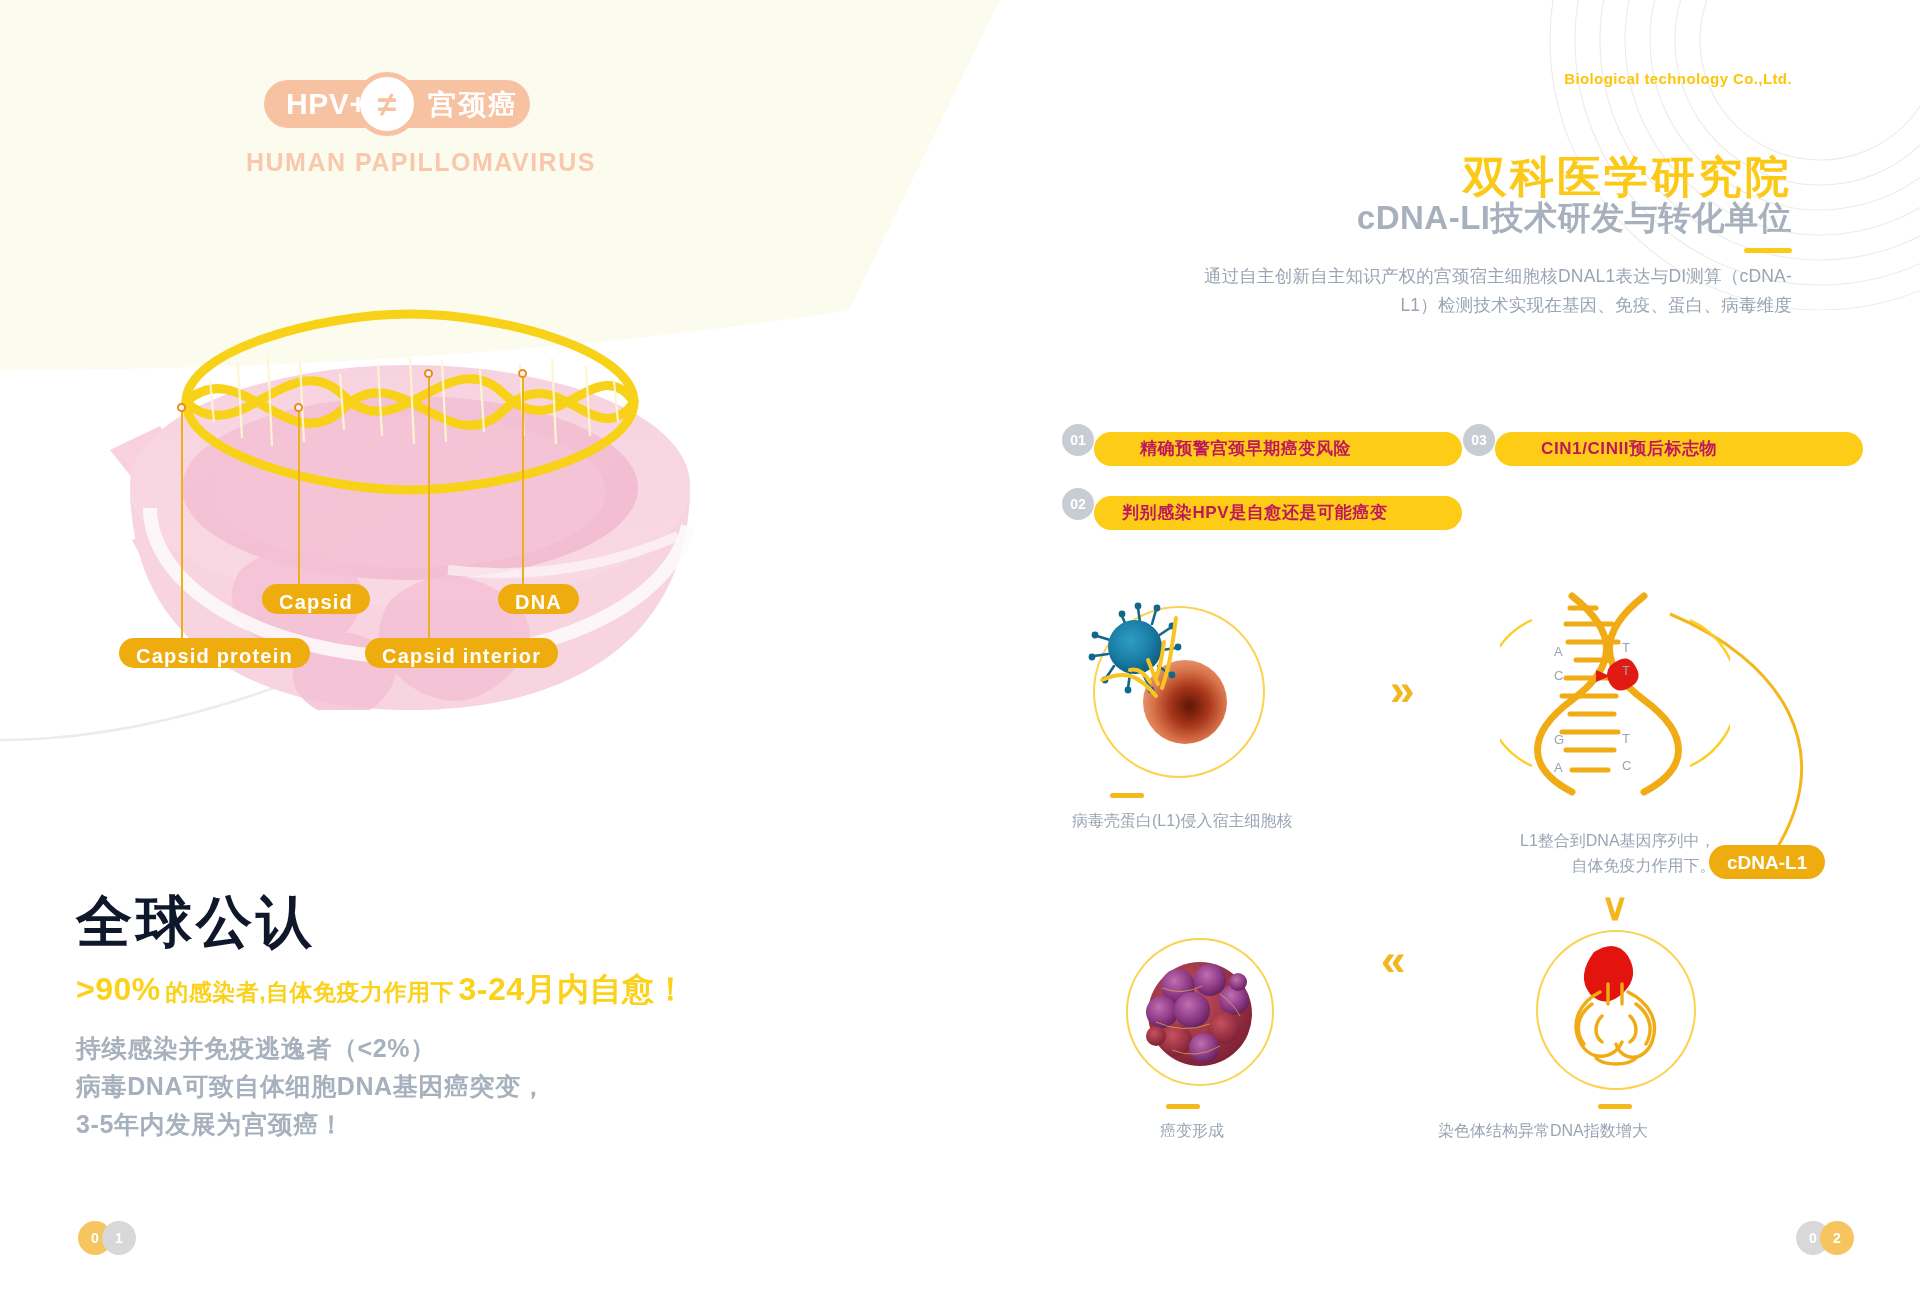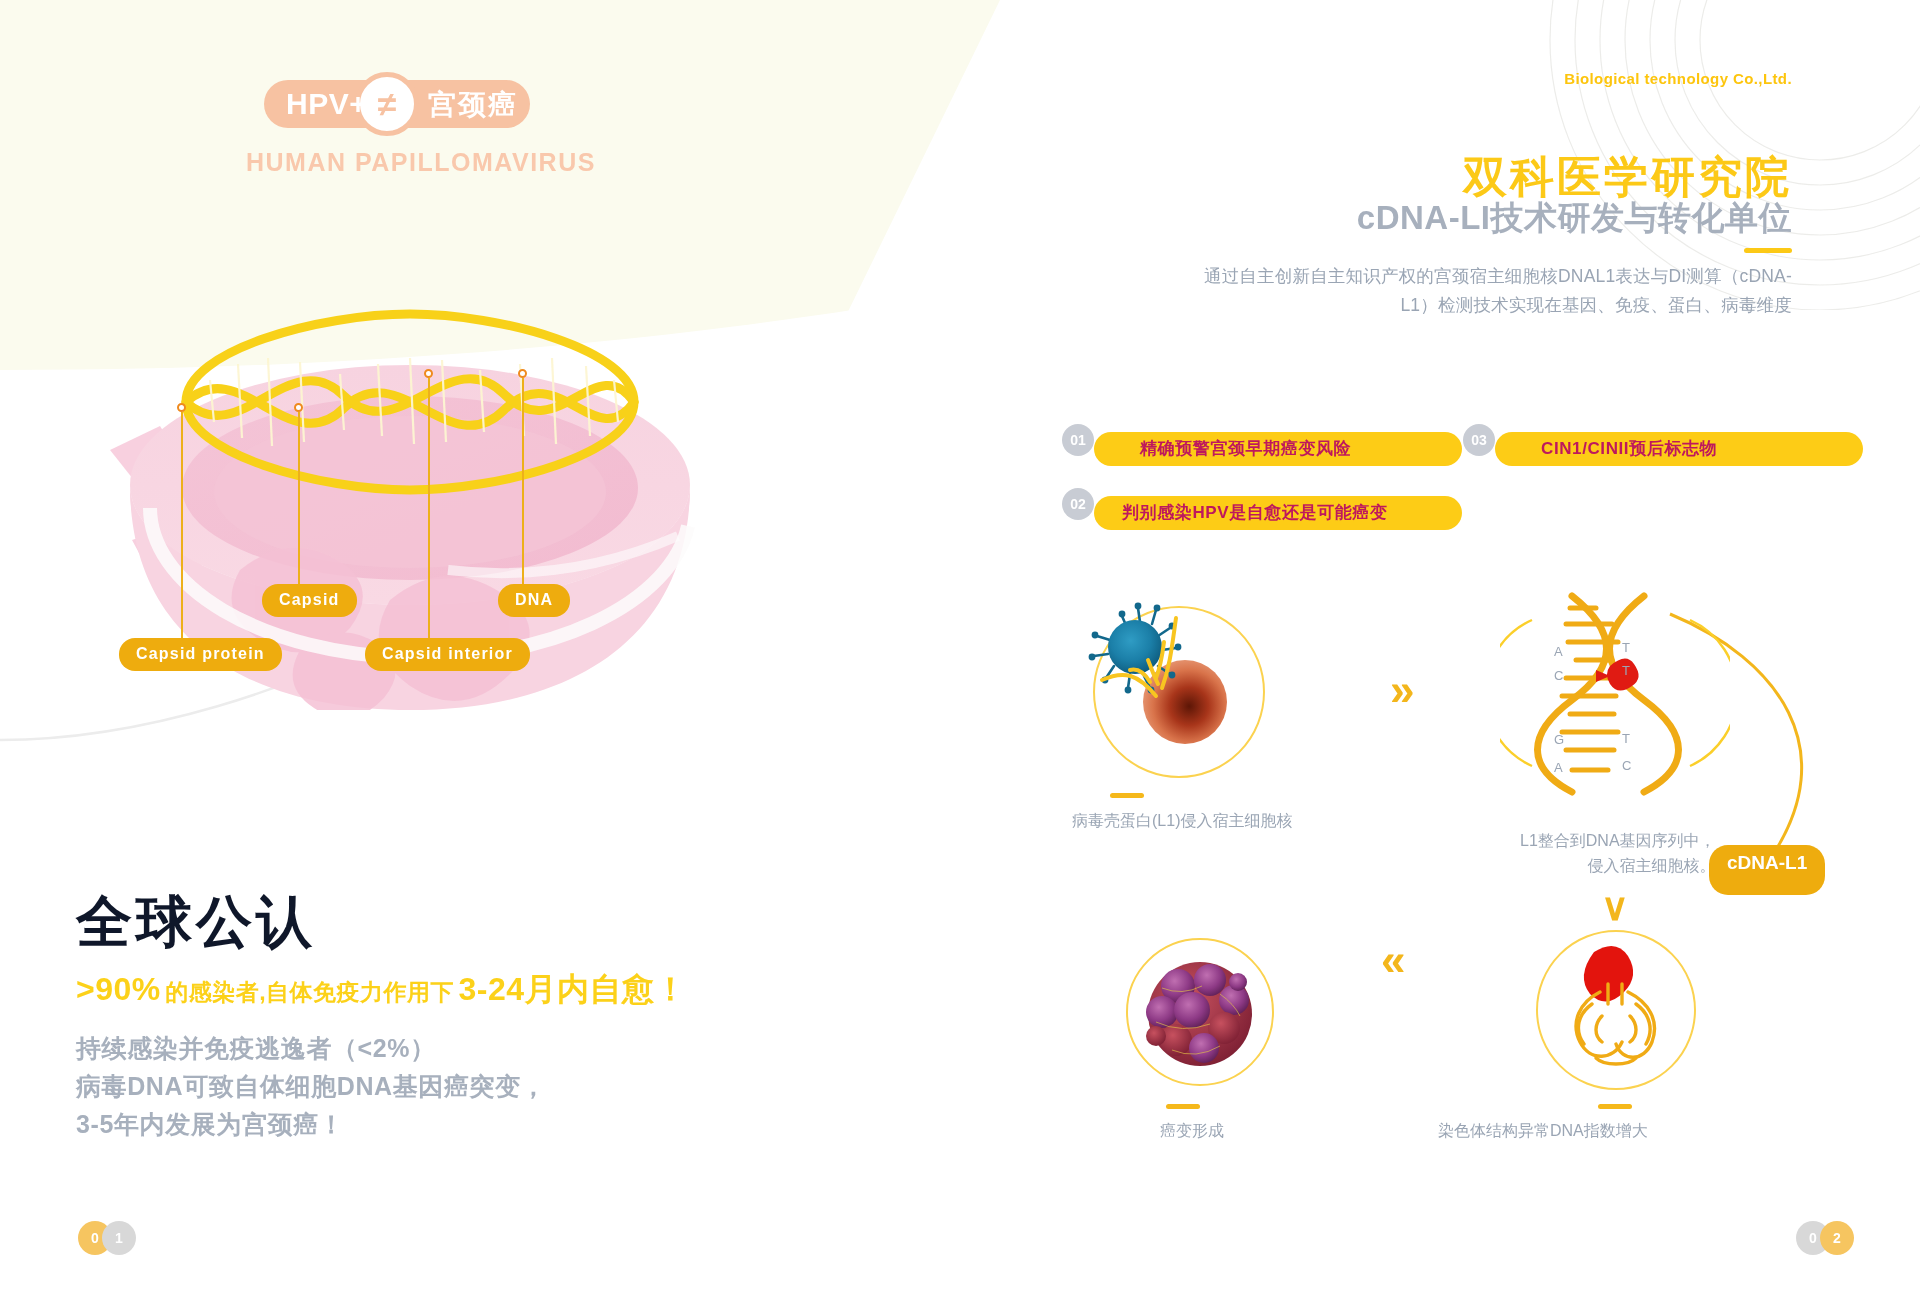--- a/index.html
+++ b/index.html
@@ -81,23 +81,23 @@
     letter-spacing: 1.5px; z-index: 6;
   }
 
   
   .virus-wrap { position: absolute; left: 90px; top: 240px; width: 640px; height: 470px; z-index: 3; }
 
   
   .pill {
     position: absolute; z-index: 9;
     background: #eeac0e; color: #ffffff;
-    font-size: 16px; font-weight: bold;
+    font-size: 20px; font-weight: bold;
     letter-spacing: 1.2px;
-    padding: 7px 17px 8px;
+    padding: 7px 17px 0;
     border-radius: 16px; white-space: nowrap;
   }
   .leader {
     position: absolute; width: 2px; background: #edb01a; z-index: 5;
   }
   .leader-dot {
     position: absolute; width: 9px; height: 9px; border-radius: 50%;
     border: 2px solid #ef8a1e; background: #ffffff; z-index: 6;
   }
 
@@ -182,21 +182,21 @@
     line-height: 25px; z-index: 6; white-space: nowrap;
   }
   .chev {
     position: absolute; color: #f3b61c; font-size: 44px;
     font-weight: bold; z-index: 6; line-height: 1;
   }
   .cdna-pill {
     position: absolute; z-index: 9;
     background: #eeac0e; color: #ffffff;
     font-size: 19px; font-weight: bold;
-    padding: 7px 18px 21px; border-radius: 19px; white-space: nowrap;
+    padding: 7px 18px 5px; border-radius: 19px; white-space: nowrap;
   }
   .dna-letter {
     position: absolute; font-size: 13px; color: #9aa5b4; z-index: 7;
   }
 
   
   .pg { position: absolute; bottom: 48px; z-index: 7; width: 92px; height: 34px; }
   .pg-c {
     position: absolute; top: 0; width: 34px; height: 34px; border-radius: 50%;
     text-align: center; line-height: 34px; font-size: 14px;
@@ -436,21 +436,21 @@
   <div class="dna-letter" style="left:1554px; top:668px;">C</div>
   <div class="dna-letter" style="left:1554px; top:732px;">G</div>
   <div class="dna-letter" style="left:1554px; top:760px;">A</div>
   <div class="dna-letter" style="left:1622px; top:640px;">T</div>
   <div class="dna-letter" style="left:1622px; top:663px;">T</div>
   <div class="dna-letter" style="left:1622px; top:731px;">T</div>
   <div class="dna-letter" style="left:1622px; top:758px;">C</div>
 
   <div class="proc-cap" style="left:1520px; top:828px; text-align:right;">
     <div>L1整合到DNA基因序列中，</div>
-    <div>侵入宿主细胞核。</div>
+    <div>自体免疫力作用下。</div>
   </div>
   <div class="chev" style="left:1601px; top:888px; font-size:38px;">∨</div>
 
   <svg style="position:absolute;left:1660px;top:600px;width:240px;height:270px;z-index:4" viewBox="0 0 240 270">
     <path d="M10 14 C120 60 182 150 112 256" fill="none" stroke="#f3b61c" stroke-width="3"></path>
   </svg>
   <div class="cdna-pill" style="left:1709px; top:845px;">cDNA-L1</div>
 
   <div class="proc-circle" style="left:1536px; top:930px; width:160px; height:160px;"></div>
   <svg style="position:absolute;left:1536px;top:930px;width:160px;height:160px;z-index:6" viewBox="0 0 160 160">

